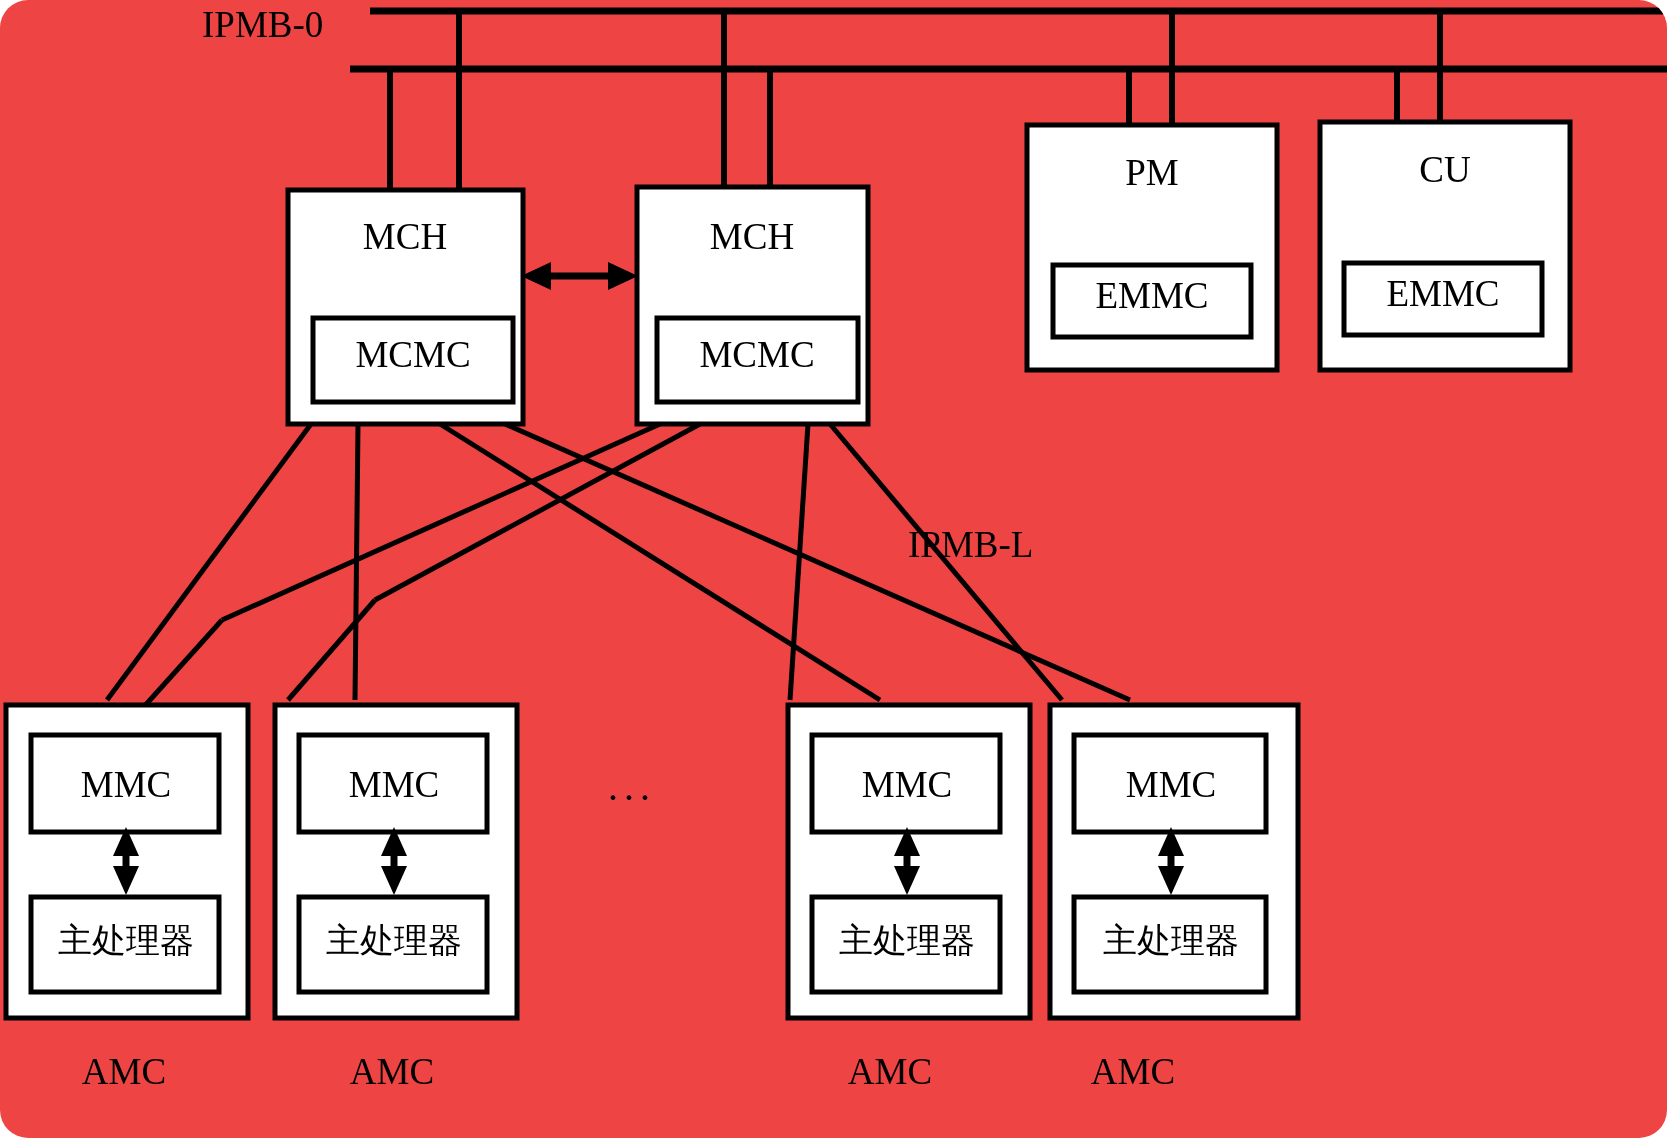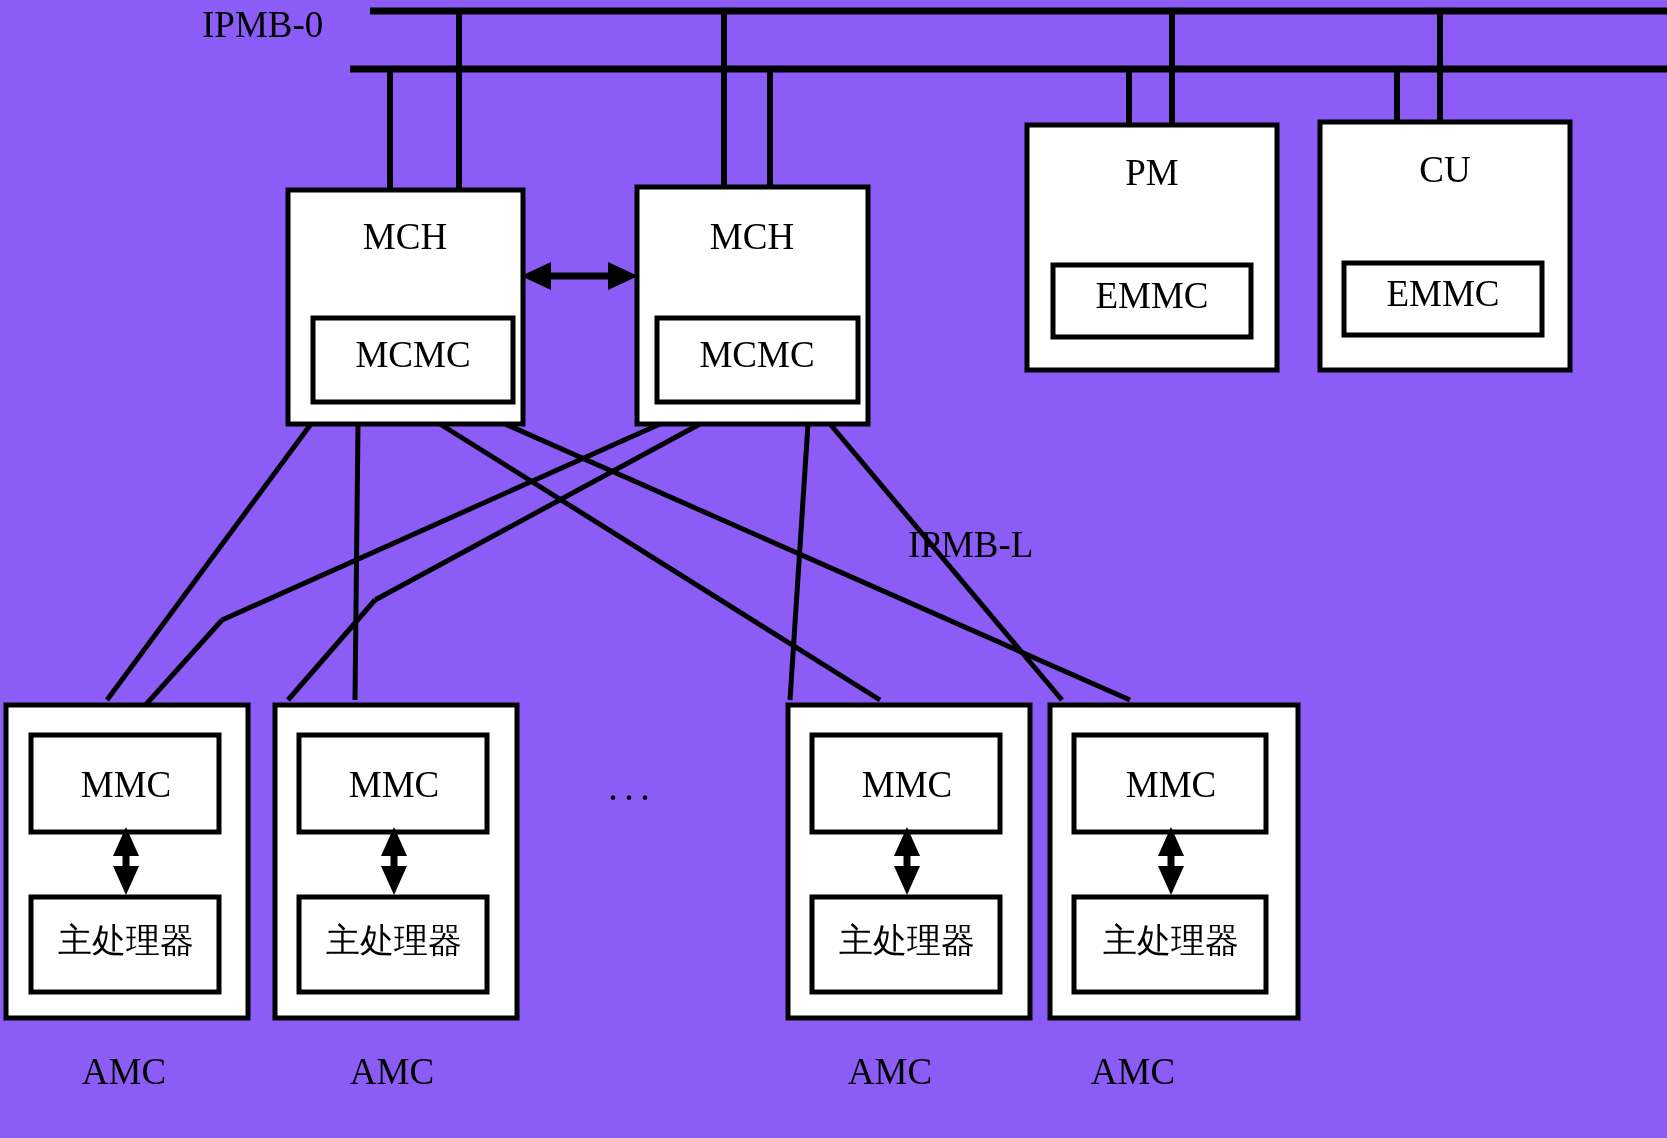--- a/index.html
+++ b/index.html
@@ -7,22 +7,23 @@
     padding: 0;
     background: #ffffff;
   }
   body {
     font-family: "Liberation Serif", "DejaVu Serif", serif;
   }
   #canvas {
     position: relative;
     width: 1667px;
     height: 1138px;
-    background: #8b5cf6;
+    background: #ef4444;
     overflow: hidden;
+    border-radius: 28px;
   }
   svg#diagram {
     position: absolute;
     top: 0;
     left: 0;
     width: 1667px;
     height: 1138px;
     display: block;
   }
   .box-rect {

